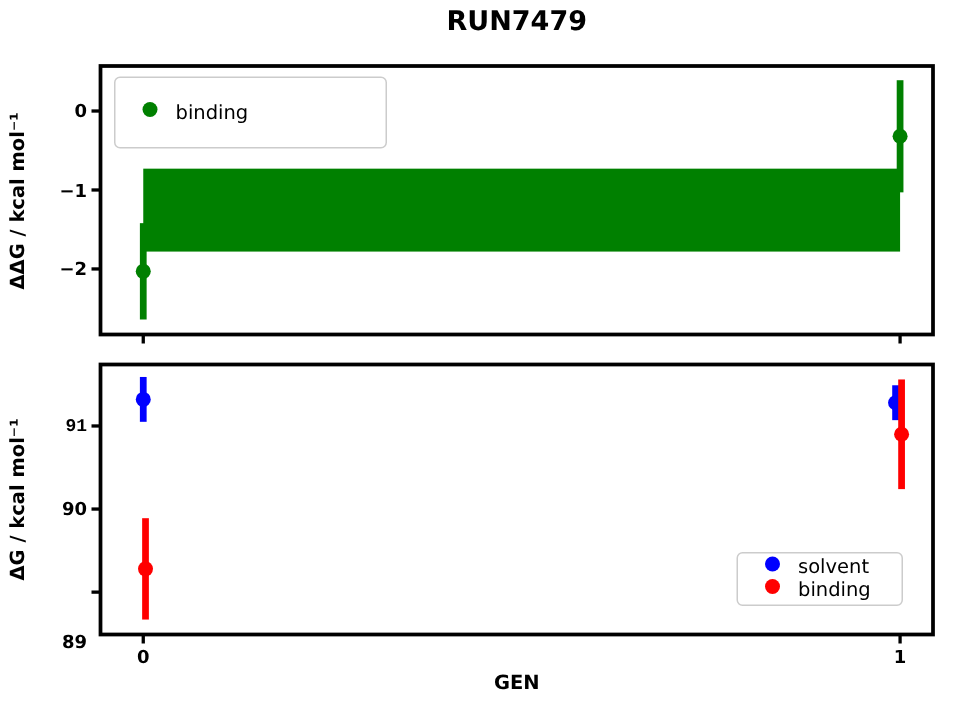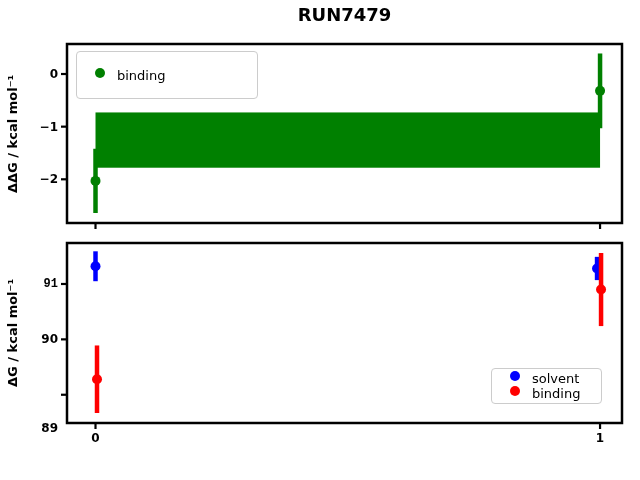--- a/index.html
+++ b/index.html
@@ -69,20 +69,21 @@
       <div class="ticklabel xtick" style="left: 80.5068px; top: 430px;">0</div>
       <div class="ticklabel xtick" style="left: 585.052px; top: 430px;">1</div>
     </div>
 
   <div class="title">RUN7479</div>
 
   <div class="ylab" id="ylab-top"><span class="mathvar">ΔΔG</span><span> / kcal mol⁻¹</span></div>
 
   <div class="ylab" id="ylab-bot"><span class="mathvar">ΔG</span><span> / kcal mol⁻¹</span></div>
 
+  <div class="xlab">GEN</div>
 
   <div class="legend" id="legend-top">
     <div class="lrow">
       <span class="lmark">
           <span class="ldot" id="dot-binding" style="background: rgb(0, 128, 0);"></span>
         </span>
       <span class="ltext">binding</span>
     </div>
   </div>
 

